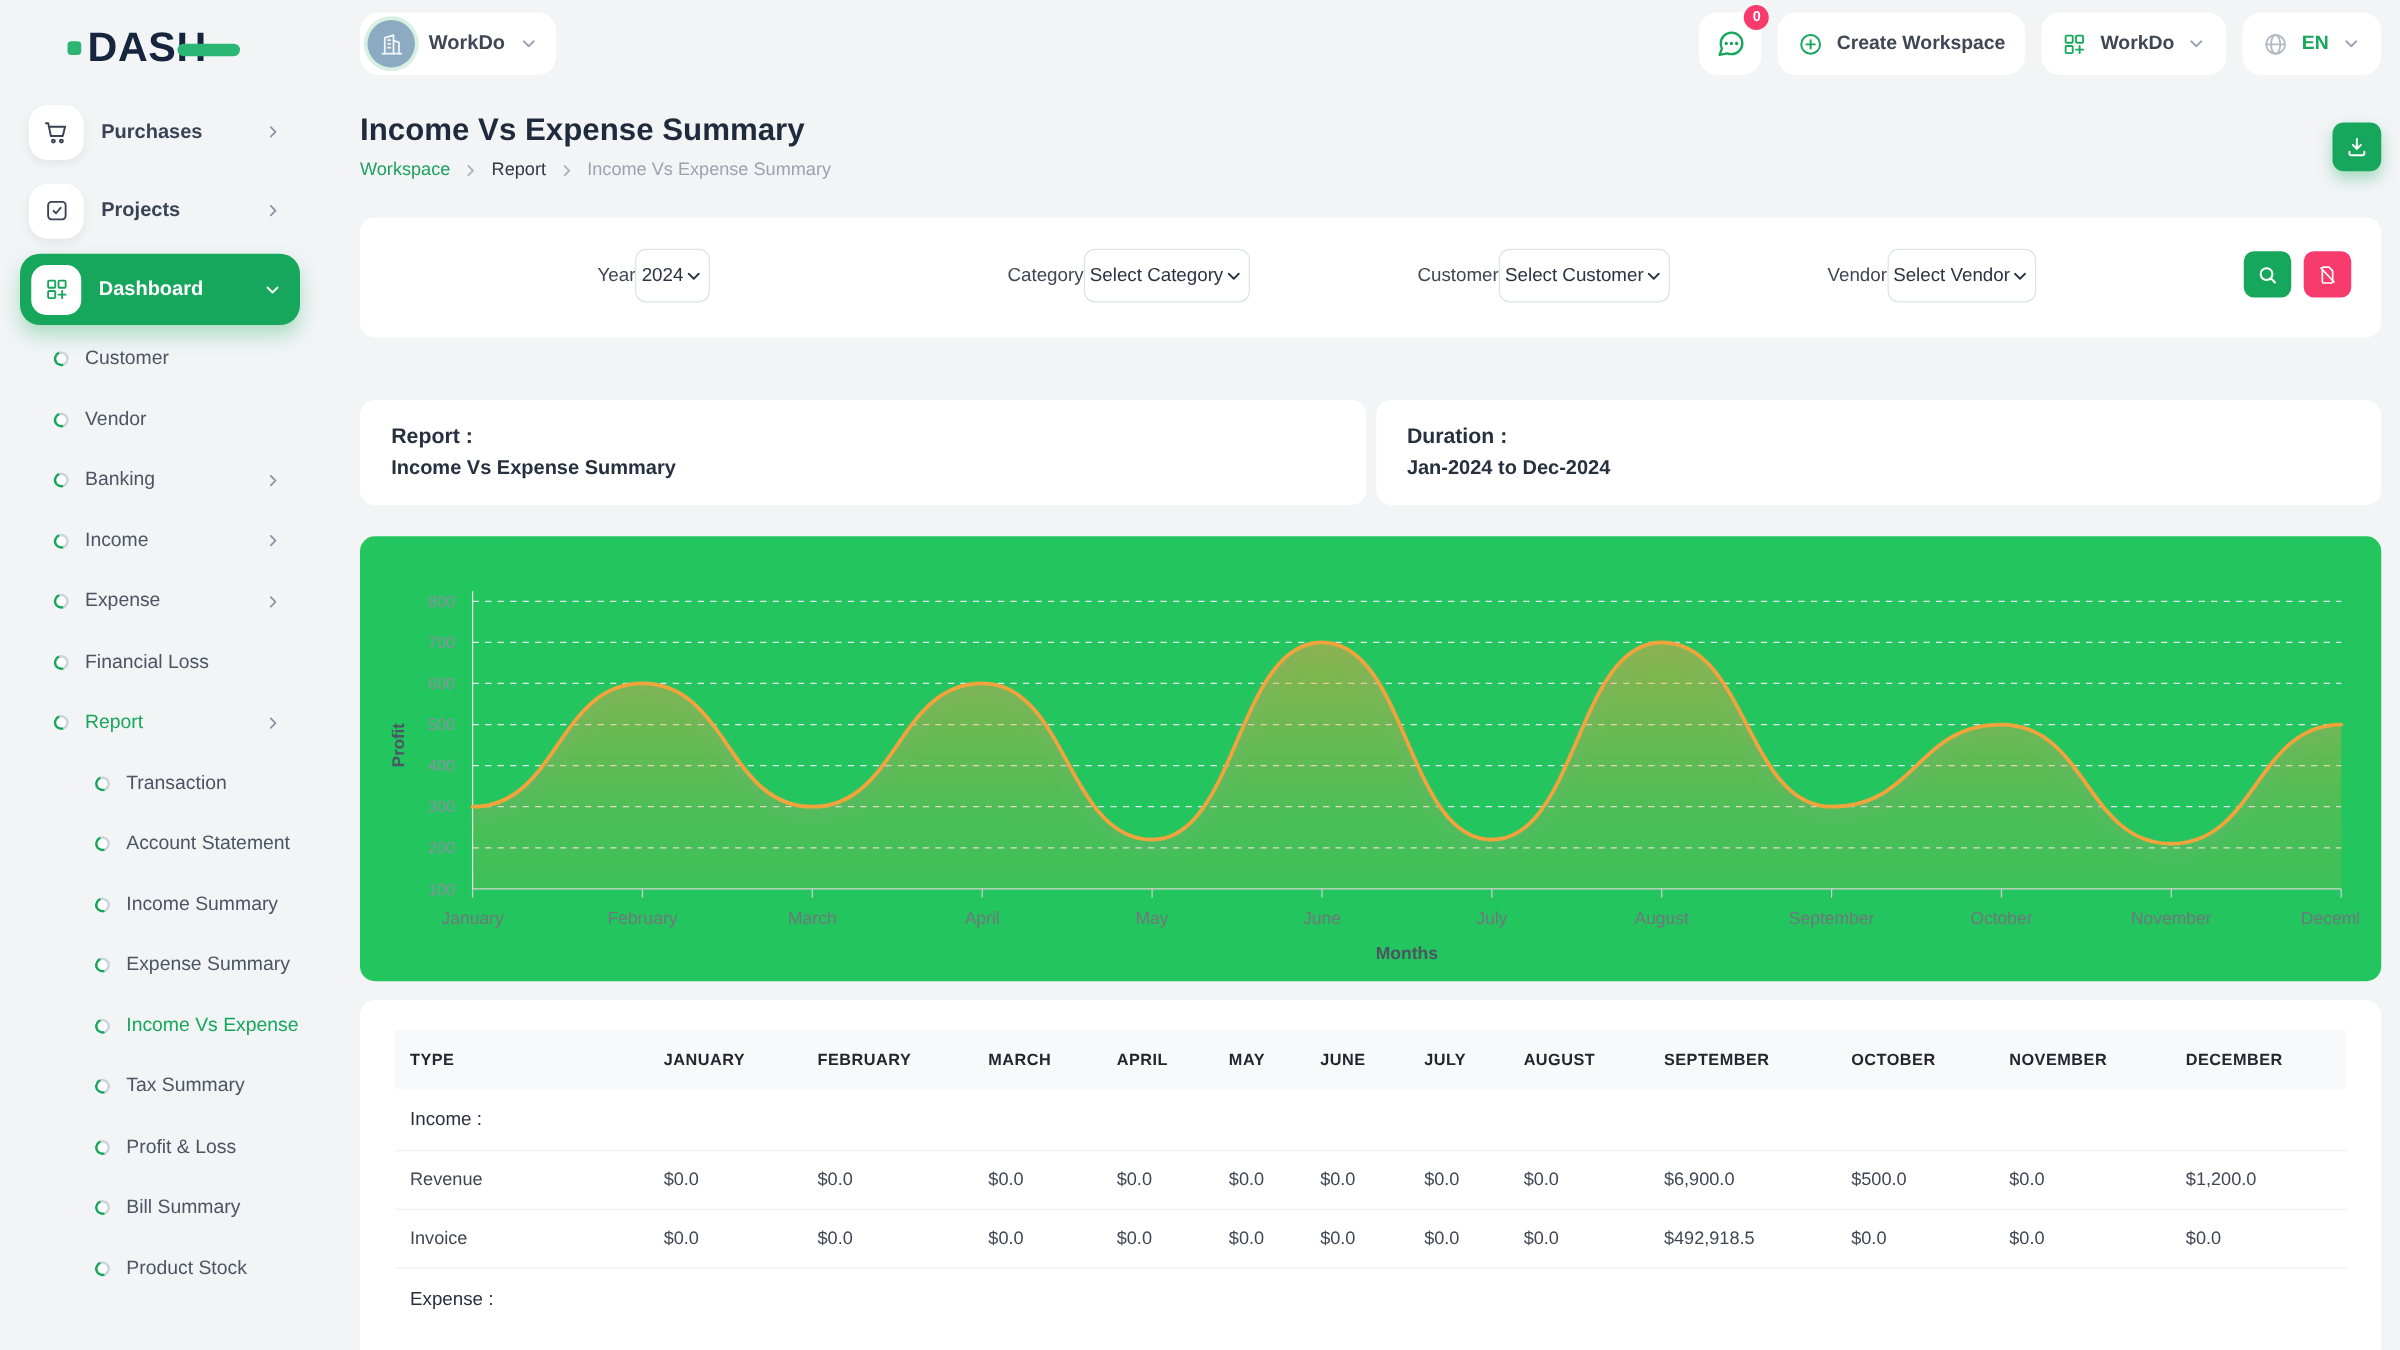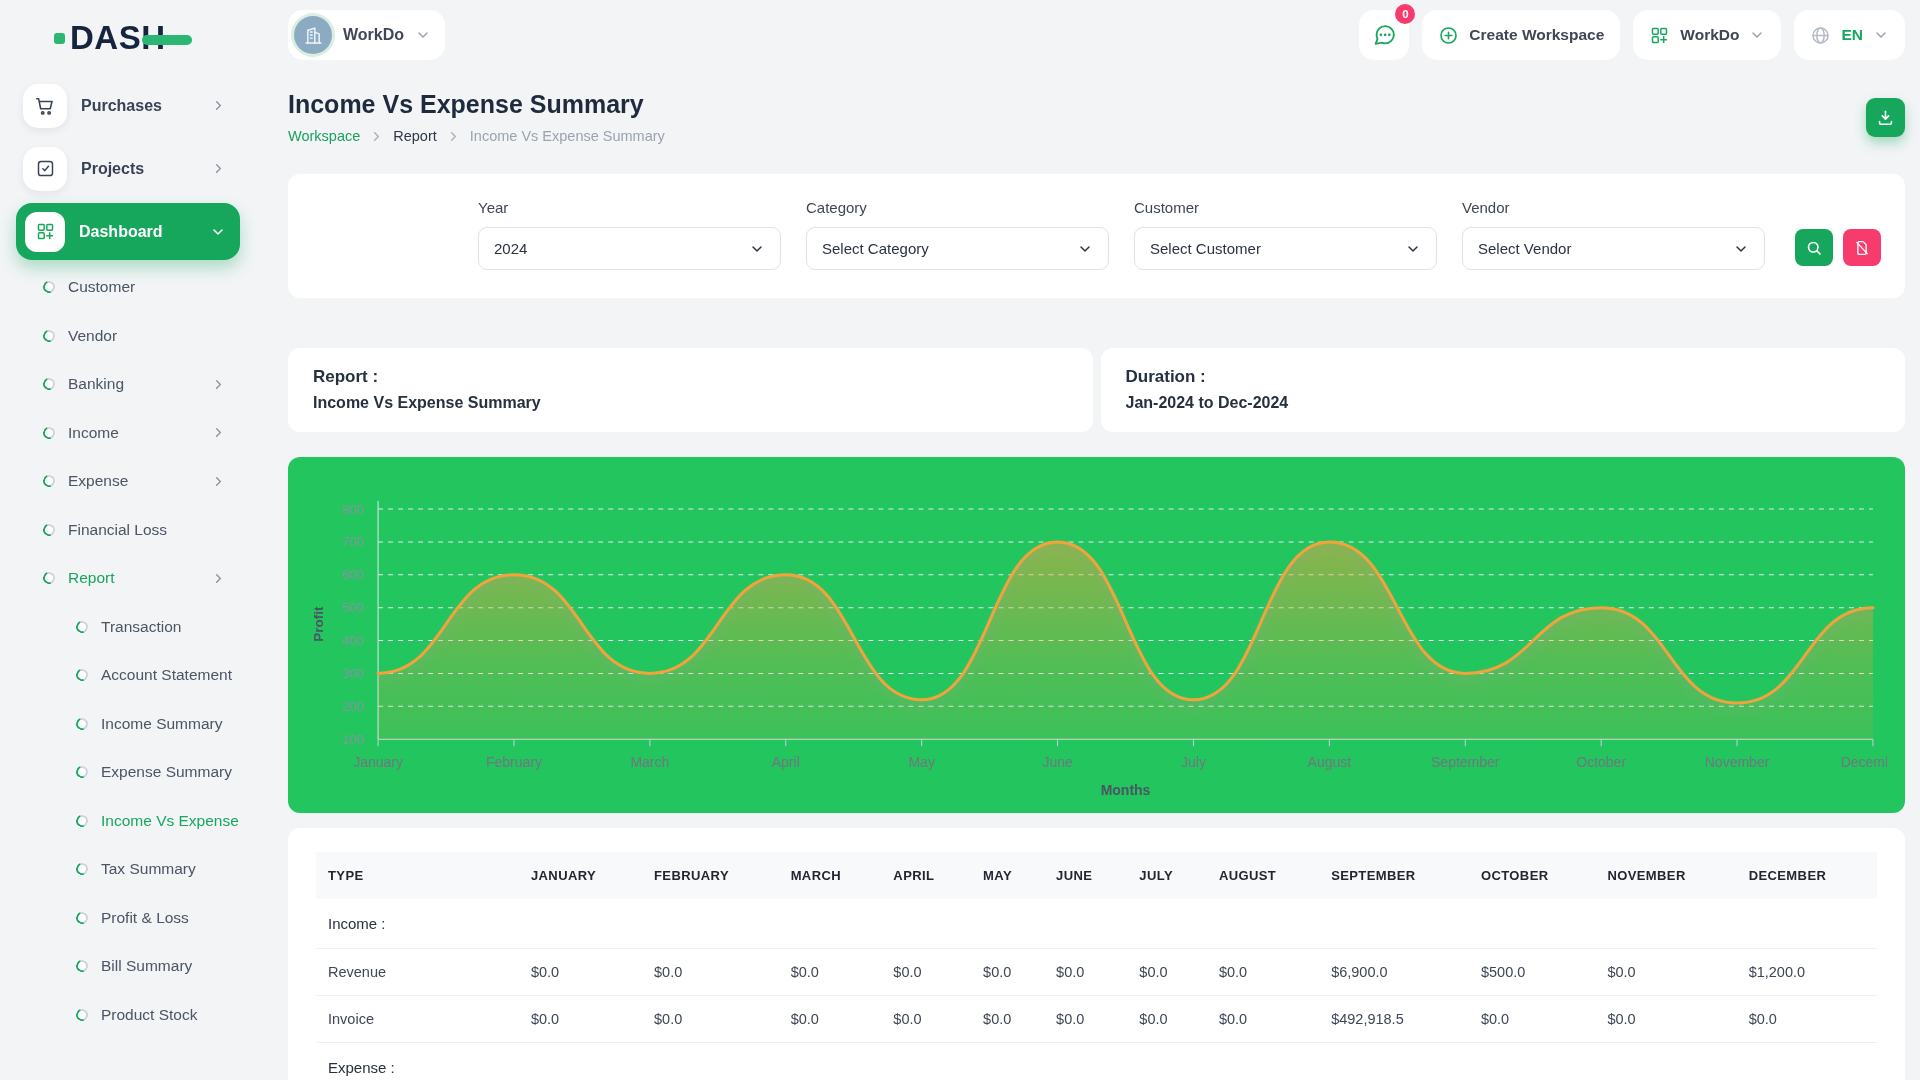--- a/index.html
+++ b/index.html
@@ -42,23 +42,23 @@
   .title-row{display:flex;justify-content:space-between;align-items:center;margin-top:30px;}
   .page-title{margin:0;font-size:25px;font-weight:700;color:#1f2a3c;}
   .breadcrumb{display:flex;align-items:center;gap:9px;margin-top:9px;font-size:14.5px;}
   .bc-sep{color:#a8b0bb;display:flex;}
   .bc-green{color:#1ca15f;cursor:pointer;}
   .bc-dark{color:#2f3846;font-weight:500;cursor:pointer;}
   .bc-muted{color:#9aa3b0;}
   .dl-btn{width:39px;height:39px;border:none;border-radius:9px;background:#17a75c;color:#fff;display:flex;align-items:center;justify-content:center;cursor:pointer;box-shadow:0 6px 12px rgba(23,167,92,.35);}
   .filter-card{margin-top:30px;background:#fff;border-radius:12px;padding:25px 24px 28px;display:flex;justify-content:flex-end;align-items:flex-end;gap:30px;}
   .filter-fields{display:flex;gap:25px;}
-  .f-field{display:flex;flex-direction:column;gap:11px;width:303px;}
+  .f-field{display:flex;flex-direction:row;width:303px;align-items:center;}
   .f-label{font-size:15px;color:#3f4654;}
-  .f-select{height:43px;border:1px solid #dfe3e8;border-radius:9px;display:flex;align-items:center;justify-content:space-between;padding:0 15px;font-size:15px;color:#2a3342;cursor:pointer;box-sizing:border-box;background:#fff;}
+  .f-select{height:43px;border:1px solid #dfe3e8;border-radius:9px;display:flex;align-items:center;justify-content:space-between;padding:0 4px;font-size:15px;color:#2a3342;cursor:pointer;box-sizing:border-box;background:#fff;}
   .sel-chev{color:#2a3342;}
   .f-btns{display:flex;gap:10px;padding-bottom:4px;}
   .btn-sq{width:38px;height:37px;border:none;border-radius:8px;display:flex;align-items:center;justify-content:center;color:#fff;cursor:pointer;}
   .btn-search{background:#17a75c;}
   .btn-reset{background:#f73b6c;}
   .sum-row{display:flex;gap:8px;margin-top:50px;}
   .sum-card{flex:1;background:#fff;border-radius:12px;padding:19px 25px;box-sizing:border-box;height:84px;}
   .sum-title{font-size:17px;font-weight:700;color:#27303f;}
   .sum-value{font-size:16px;font-weight:700;color:#27303f;margin-top:7px;}
   .chart-card{margin-top:25px;background:#22c55e;border-radius:12px;padding:28px 18px 12px;}

